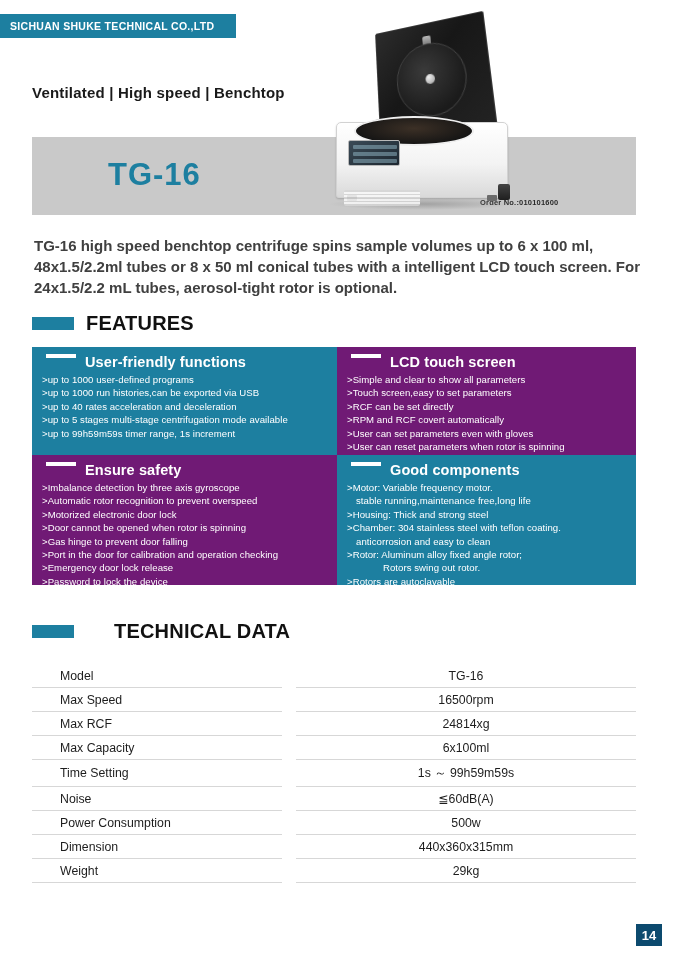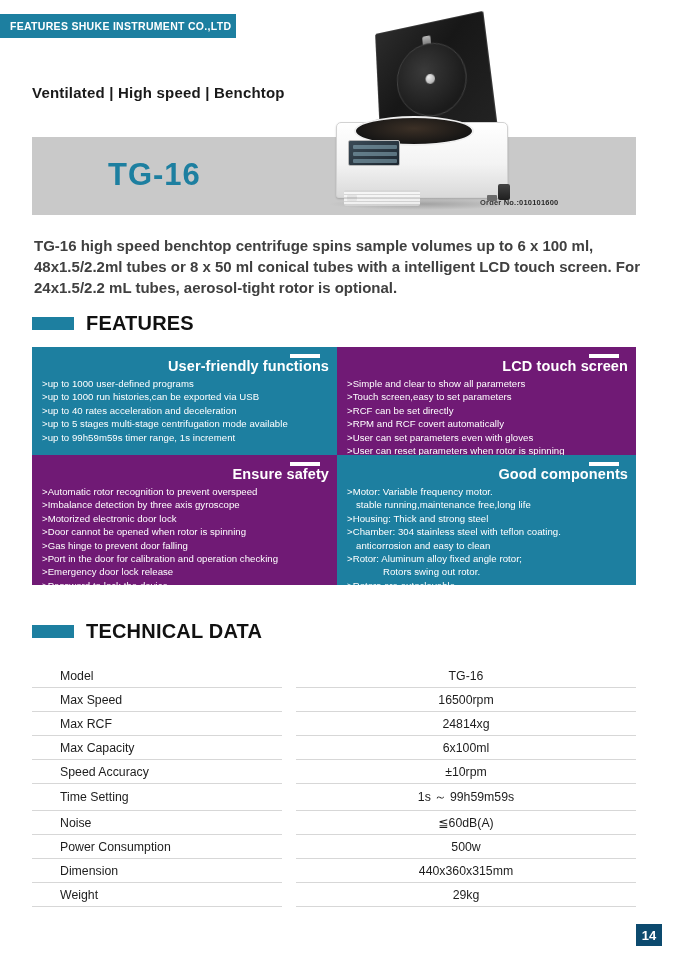--- a/index.html
+++ b/index.html
@@ -124,34 +124,34 @@
 
   
   .section-head { position: absolute; display: flex; align-items: center; }
   .section-head .bar {
     width: 42px; height: 13px; background: #1d7fa0; margin-right: 12px;
   }
   .section-head .title {
     font-size: 20px; font-weight: bold; color: #111; letter-spacing: .2px;
   }
   #features-head { left: 32px; top: 312px; }
-  #techdata-head { left: 32px; top: 620px; }
+  #techdata-head { left: 32px; top: 620px; gap: 28px; }
 
   
   .features-grid {
     position: absolute; left: 32px; top: 347px;
     width: 604px; height: 238px;
     display: grid;
     grid-template-columns: 305px 299px;
     grid-template-rows: 108px 130px;
   }
   .fbox { padding: 7px 8px 6px 10px; overflow: hidden; }
   .fbox.teal { background: #1d7fa0; }
   .fbox.gray { background: #701a75; }
-  .fbox-head { display: flex; align-items: flex-end; margin-bottom: 3px; flex-direction: column; }
+  .fbox-head { display: flex; align-items: flex-start; margin-bottom: 3px; }
   .fbox-head .dash {
     width: 30px; height: 4px; background: #fff; margin: 0 9px 0 4px;
   }
   .fbox-head .h {
     color: #ffffff; font-size: 14.5px; font-weight: bold; letter-spacing: .1px;
   }
   .fbox ul { list-style: none; }
   .fbox li {
     color: #ffffff; font-size: 9.6px; line-height: 13.4px;
     white-space: nowrap; letter-spacing: .05px;
@@ -181,21 +181,21 @@
     color: #fff; font-size: 13px; font-weight: bold;
     display: flex; align-items: center; justify-content: center;
   }
 </style>
 </head>
 <body>
 
 <div class="page">
 
   <div class="company-banner">
-    <span class="txt">FEATURES SHUKE INSTRUMENT CO.,LTD</span>
+    <span class="txt">SICHUAN SHUKE TECHNICAL CO.,LTD</span>
   </div>
 
   <div class="tagline">Ventilated | High speed | Benchtop</div>
 
   <div class="hero-band"></div>
   <div class="hero-model">TG-16</div>
   <div class="order-no">Order No.:010101600</div>
 
   <div class="product-photo">
     <div class="ph-shadowbase"></div>
@@ -256,22 +256,22 @@
         <li>&gt;User can reset parameters when rotor is spinning</li>
       </ul>
     </div>
 
     <div class="fbox gray">
       <div class="fbox-head">
         <span class="dash"></span>
         <span class="h">Ensure safety</span>
       </div>
       <ul>
+        <li>&gt;Imbalance detection by three axis gyroscope</li>
         <li>&gt;Automatic rotor recognition to prevent overspeed</li>
-        <li>&gt;Imbalance detection by three axis gyroscope</li>
         <li>&gt;Motorized electronic door lock</li>
         <li>&gt;Door cannot be opened when rotor is spinning</li>
         <li>&gt;Gas hinge to prevent door falling</li>
         <li>&gt;Port in the door for calibration and operation checking</li>
         <li>&gt;Emergency door lock release</li>
         <li>&gt;Password to lock the device</li>
       </ul>
     </div>
 
     <div class="fbox teal">
@@ -314,25 +314,20 @@
         <td class="k">Max RCF</td>
         <td class="sp"></td>
         <td class="v">24814xg</td>
       </tr>
       <tr>
         <td class="k">Max Capacity</td>
         <td class="sp"></td>
         <td class="v">6x100ml</td>
       </tr>
       <tr>
-        <td class="k">Speed Accuracy</td>
-        <td class="sp"></td>
-        <td class="v">±10rpm</td>
-      </tr>
-      <tr>
         <td class="k">Time Setting</td>
         <td class="sp"></td>
         <td class="v">1s ～ 99h59m59s</td>
       </tr>
       <tr>
         <td class="k">Noise</td>
         <td class="sp"></td>
         <td class="v">≦60dB(A)</td>
       </tr>
       <tr>

